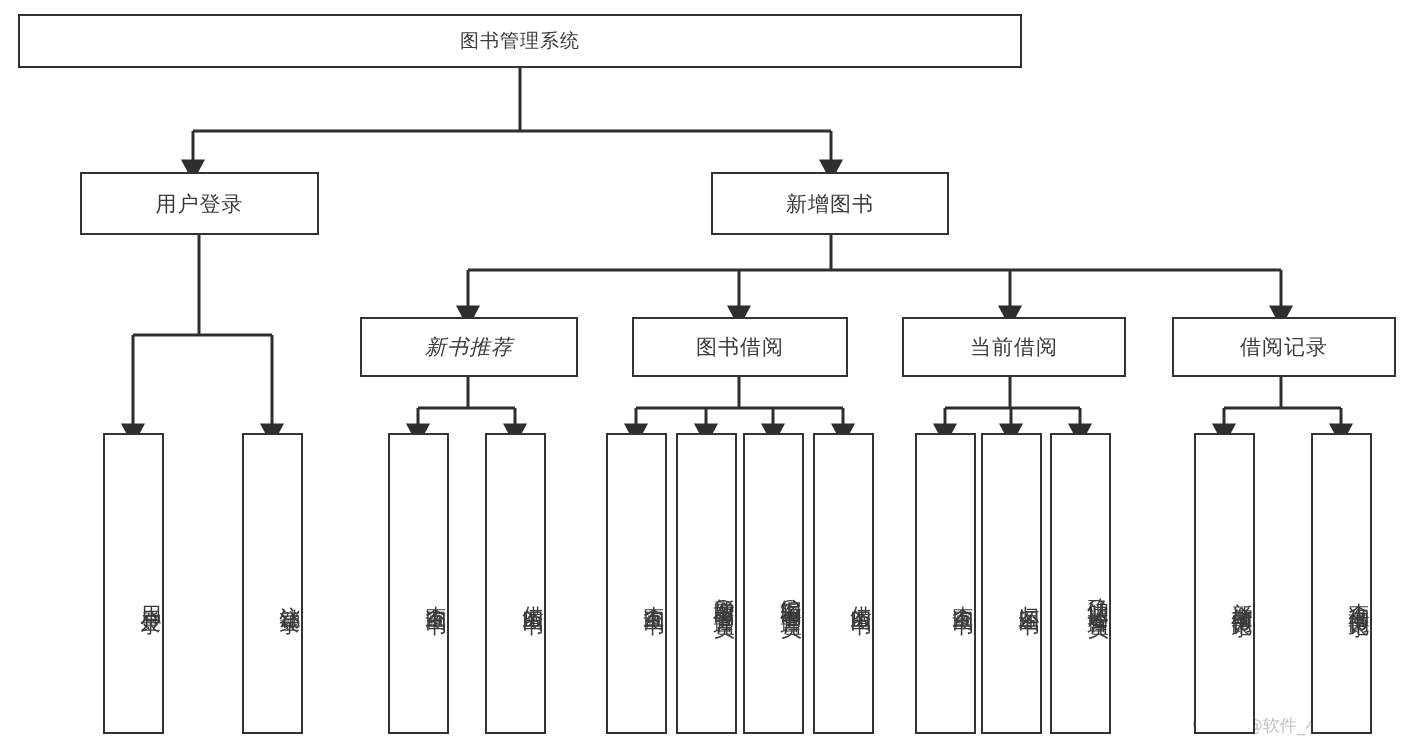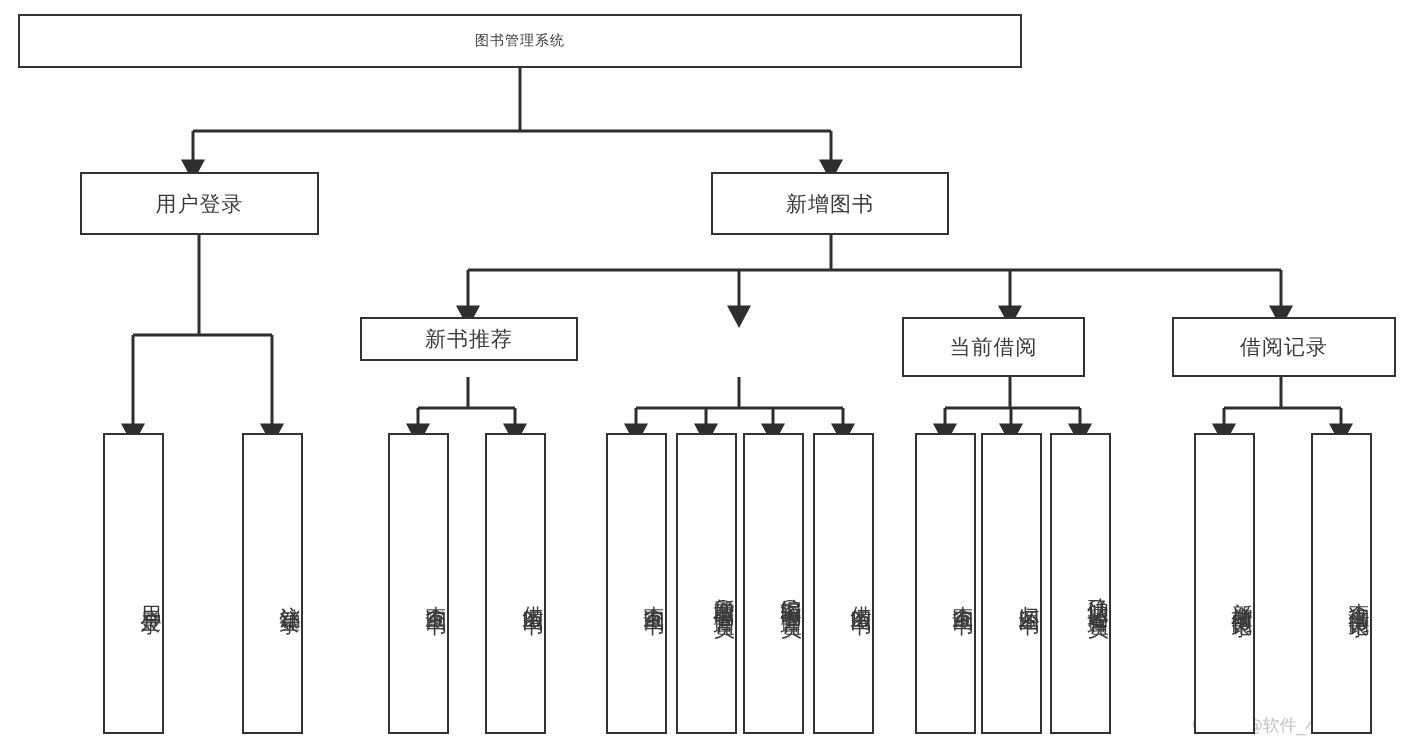--- a/index.html
+++ b/index.html
@@ -17,21 +17,21 @@
     position:absolute;
     box-sizing:border-box;
     background:#ffffff;
     border:2px solid #333333;
     display:flex;align-items:center;justify-content:center;
     color:#3a3a3a;
     letter-spacing:1px;
     z-index:2;
   }
   .node.h{ font-size:21px; }
-  .node.root{ font-size:14px; }
+  .node.root{ font-size:19px; }
   .node.v{
     font-size:21px;
     writing-mode:vertical-rl;
     text-orientation:upright;
     align-items:flex-start;
     justify-content:center;
     padding-top:22px;
     line-height:1.06;
     letter-spacing:3px;
   }
@@ -98,22 +98,23 @@
       <path d="M1224,408 L1224,430" marker-end="url(#arrow)"></path>
       <path d="M1341,408 L1341,430" marker-end="url(#arrow)"></path>
     </g>
   </svg>
 
   <div class="node root" style="left:18px;top:14px;width:1004px;height:54px;">图书管理系统</div>
 
   <div class="node h" style="left:80px;top:172px;width:239px;height:63px;">用户登录</div>
   <div class="node h" style="left:711px;top:172px;width:238px;height:63px;">新增图书</div>
 
-  <div class="node h" style="left:360px;top:317px;width:218px;height:44px;">新书推荐</div>
-  <div class="node h" style="left:902px;top:317px;width:183px;height:60px;">当前借阅</div>
+  <div class="node h" style="left:360px;top:317px;width:218px;height:60px;font-style:italic;">新书推荐</div>
+  <div class="node h" style="left:632px;top:317px;width:216px;height:60px;">图书借阅</div>
+  <div class="node h" style="left:902px;top:317px;width:224px;height:60px;">当前借阅</div>
   <div class="node h" style="left:1172px;top:317px;width:224px;height:60px;">借阅记录</div>
 
   <div class="node v" style="left:103px;top:433px;width:61px;height:301px;">用户登录</div>
   <div class="node v" style="left:242px;top:433px;width:61px;height:301px;">注销登录</div>
 
   <div class="node v" style="left:388px;top:433px;width:61px;height:301px;">查询图书</div>
   <div class="node v" style="left:485px;top:433px;width:61px;height:301px;">借阅图书</div>
 
   <div class="node v" style="left:606px;top:433px;width:61px;height:301px;">查询图书</div>
   <div class="node v" style="left:676px;top:433px;width:61px;height:301px;">新增图书（管理员）</div>

